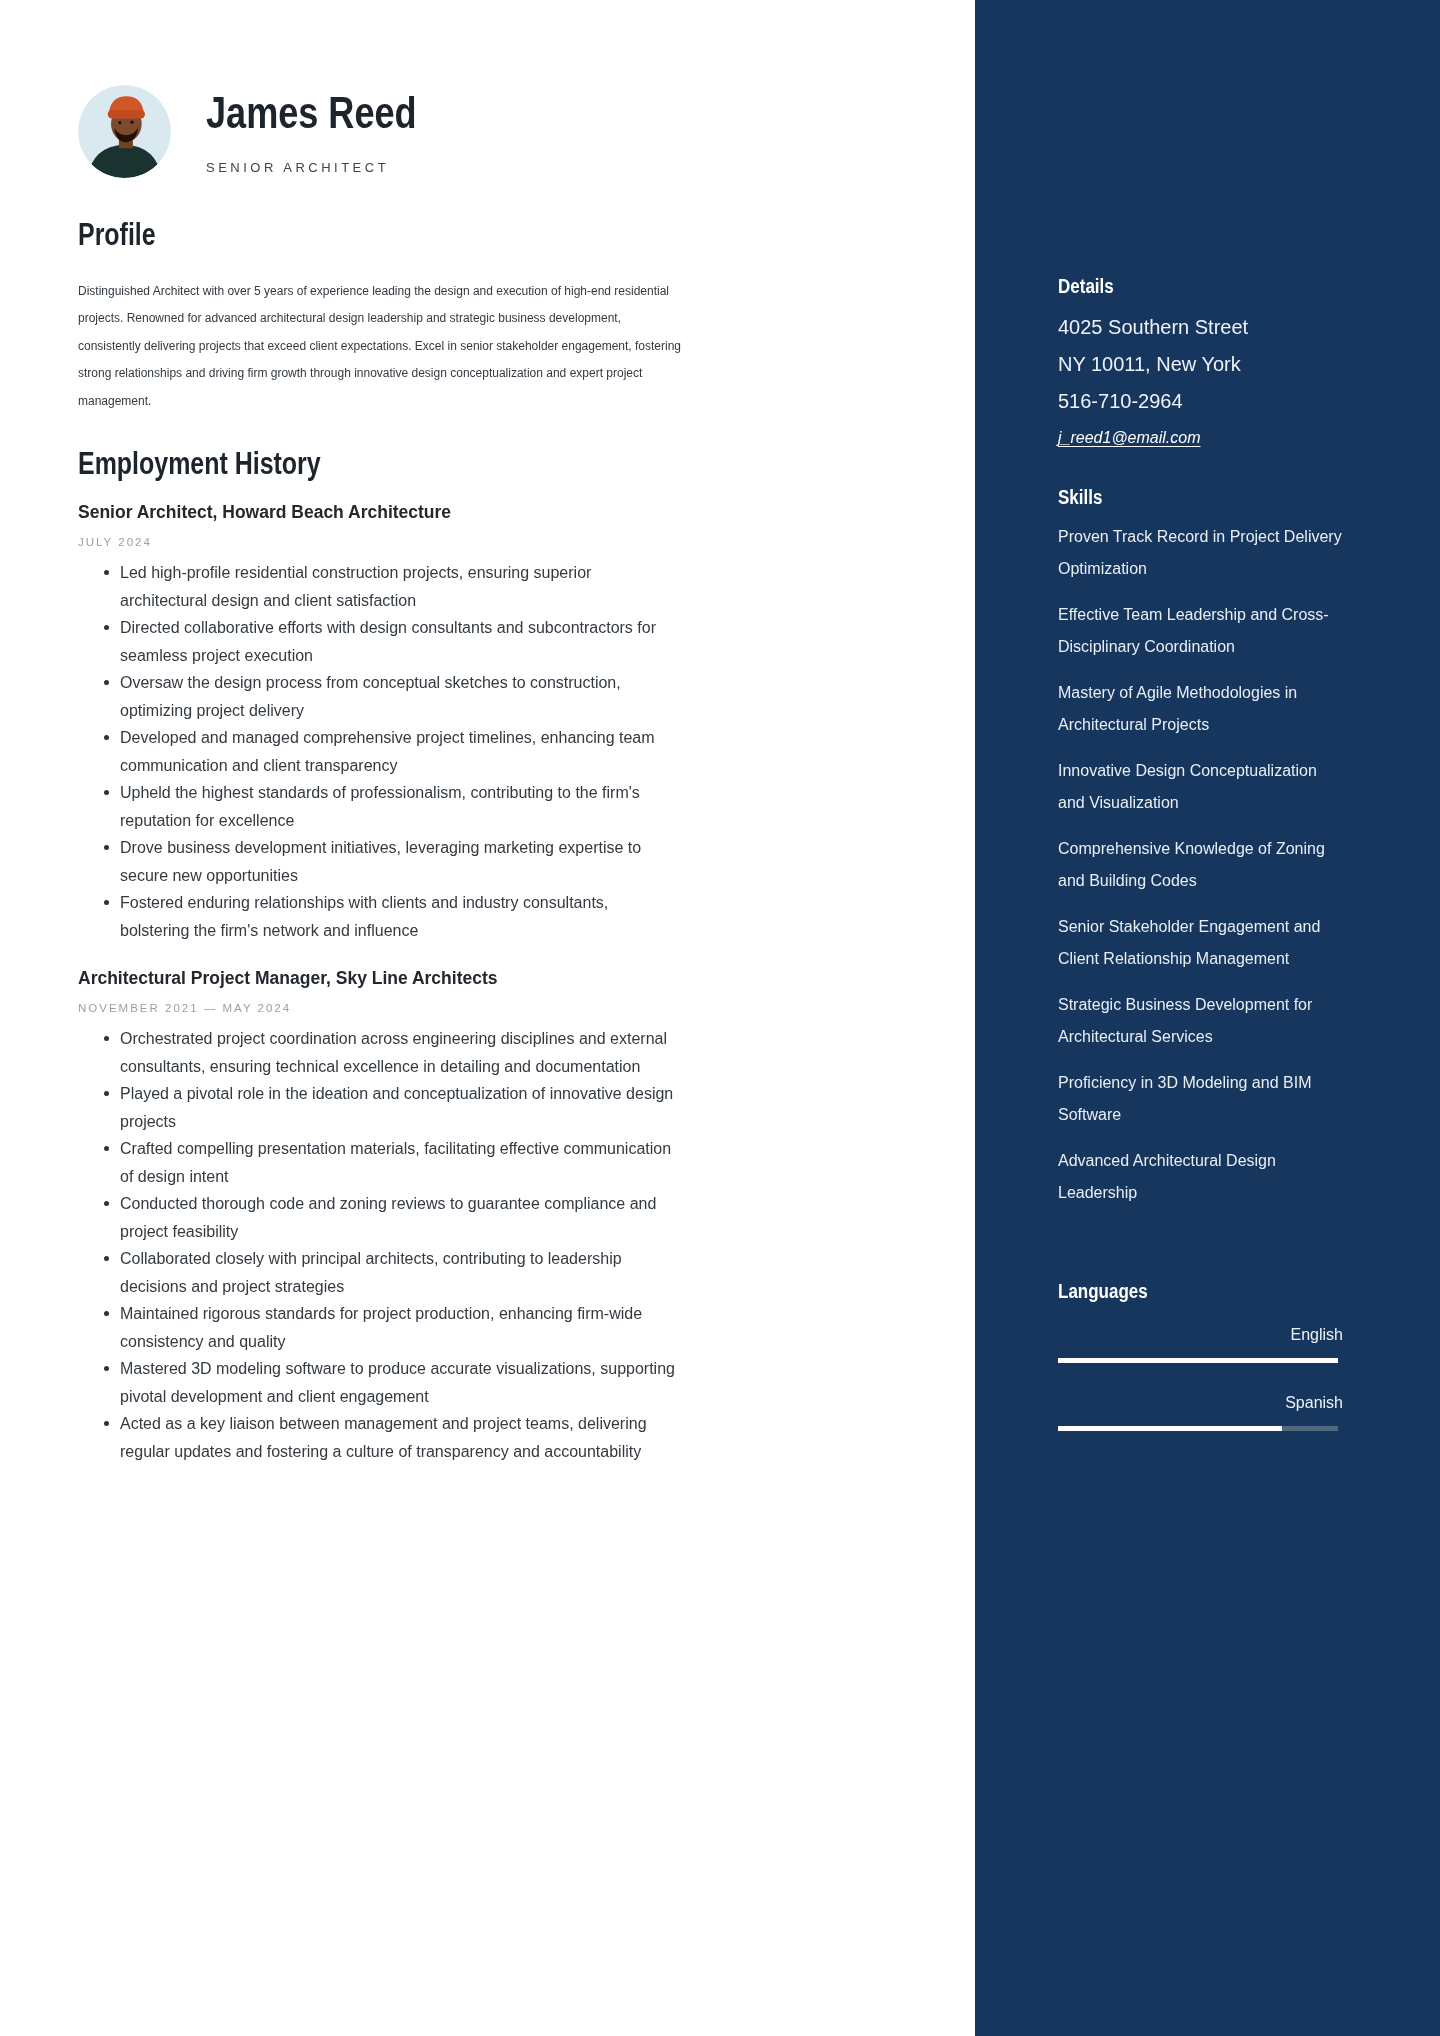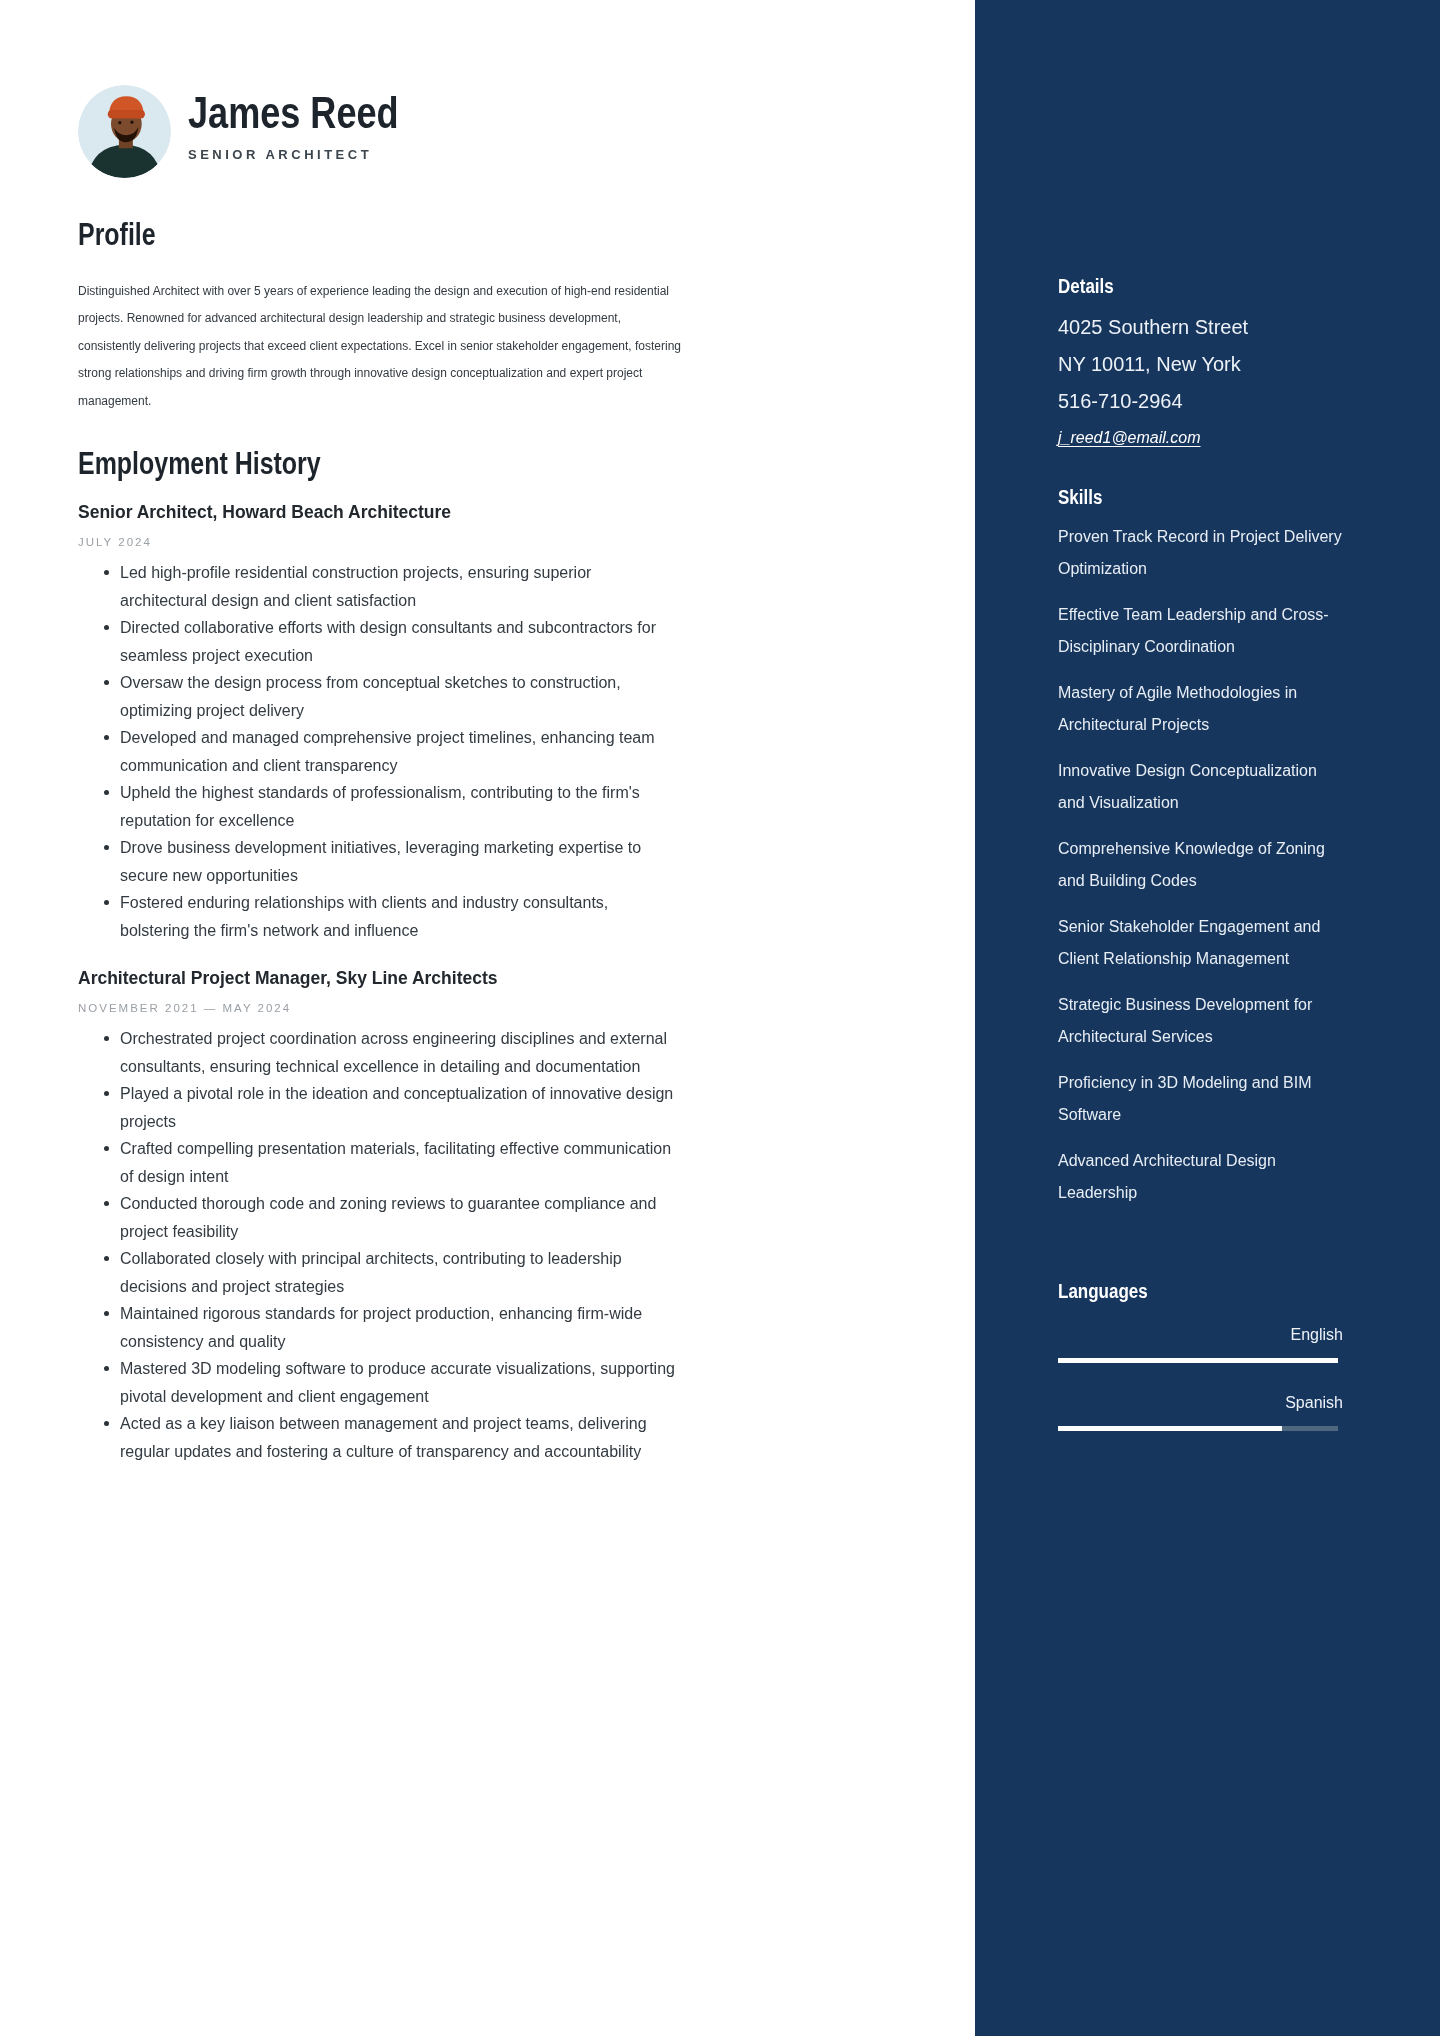--- a/index.html
+++ b/index.html
@@ -14,31 +14,31 @@
   html,body{background:#e8e8e8;}
   .page{
     width:1440px;height:2036px;
     background:#ffffff;
     display:flex;
     font-family:"Liberation Sans","DejaVu Sans",sans-serif;
     overflow:hidden;
   }
   
   .main{width:975px;padding:85px 0 0 78px;}
-  .header{display:flex;align-items:flex-start;gap:17px;}
+  .header{display:flex;align-items:flex-start;gap:35px;}
   .avatar{width:93px;height:93px;border-radius:50%;overflow:hidden;flex:0 0 auto;}
   .avatar svg{display:block;width:100%;height:100%;}
   .name-block{padding-top:4px;}
   h1.name{
     font-size:44px;font-weight:700;color:var(--heading);
     transform:scaleX(.82);transform-origin:0 50%;
     letter-spacing:0;line-height:1.1;white-space:nowrap;
   }
   .job-title{
-    margin-top:10px;font-size:13px;font-weight:700;color:#3C454D;
+    margin-top:23px;font-size:13px;font-weight:400;color:#3C454D;
     letter-spacing:3.5px;
   }
   h2.sec-h{
     font-size:32px;font-weight:700;color:var(--heading);
     transform:scaleX(.78);transform-origin:0 50%;
     white-space:nowrap;line-height:1.15;
   }
   .profile h2.sec-h{margin-top:38px;}
   .profile p{
     margin-top:25px;max-width:606px;

